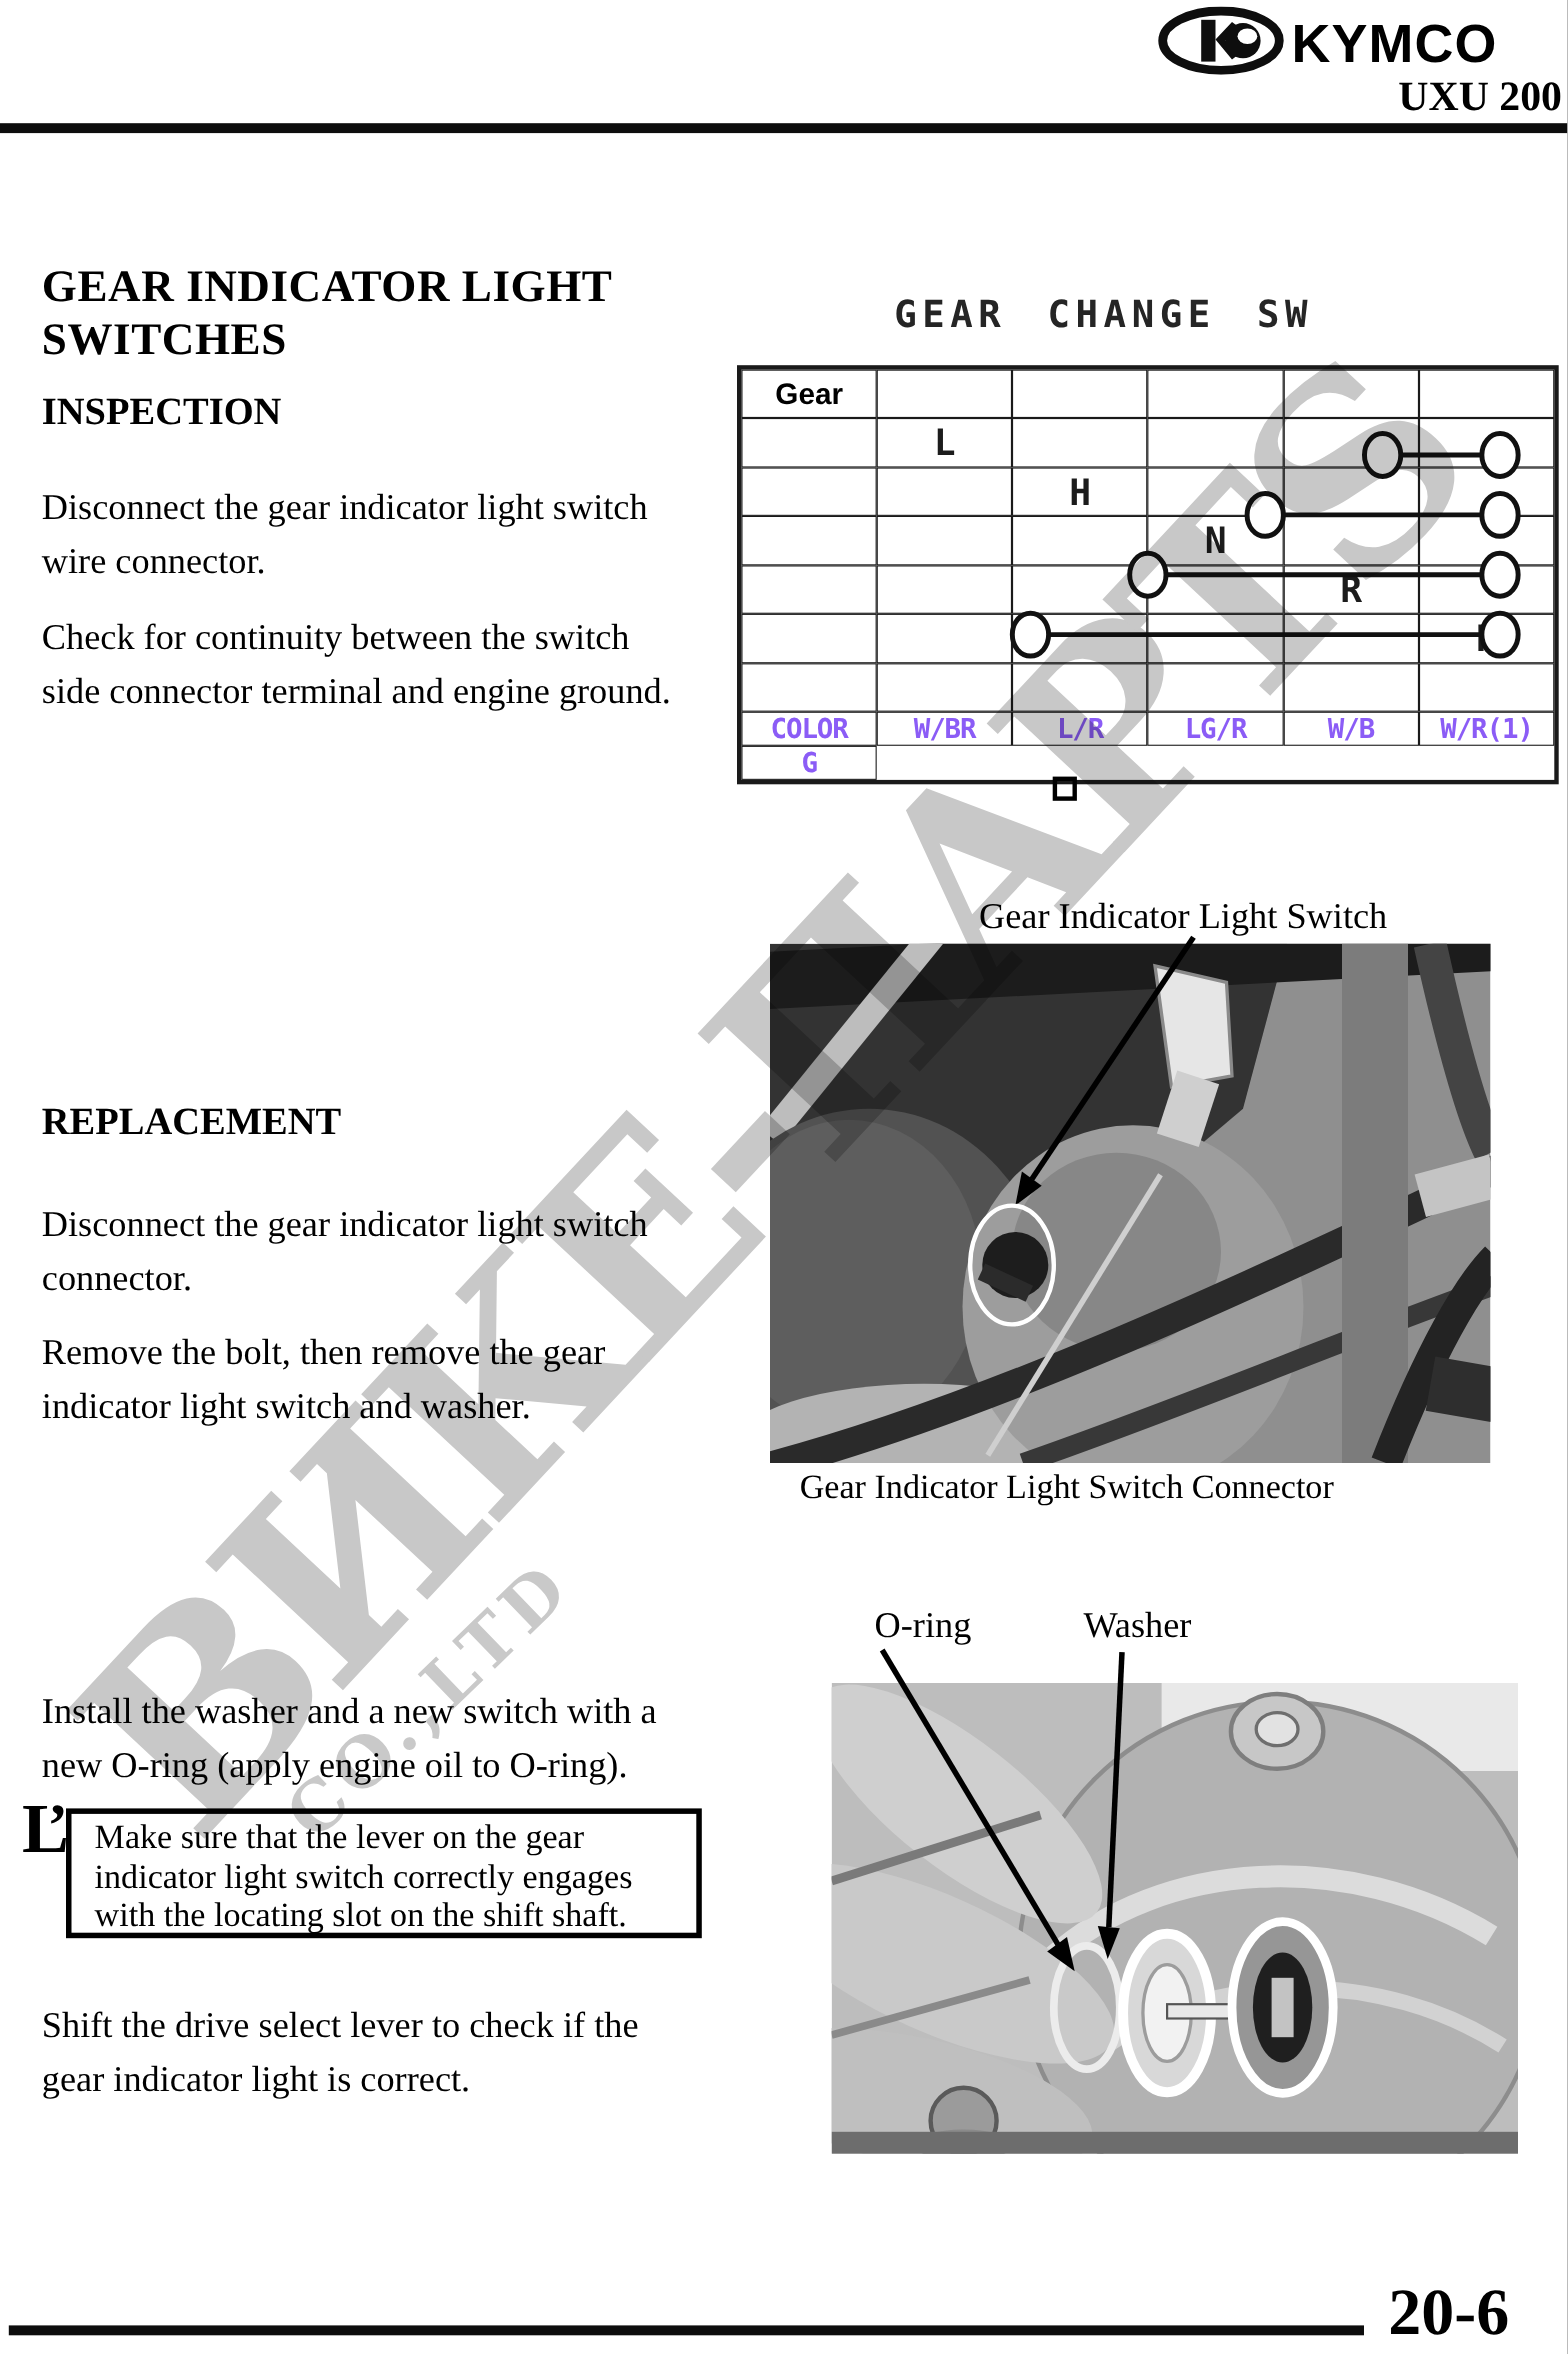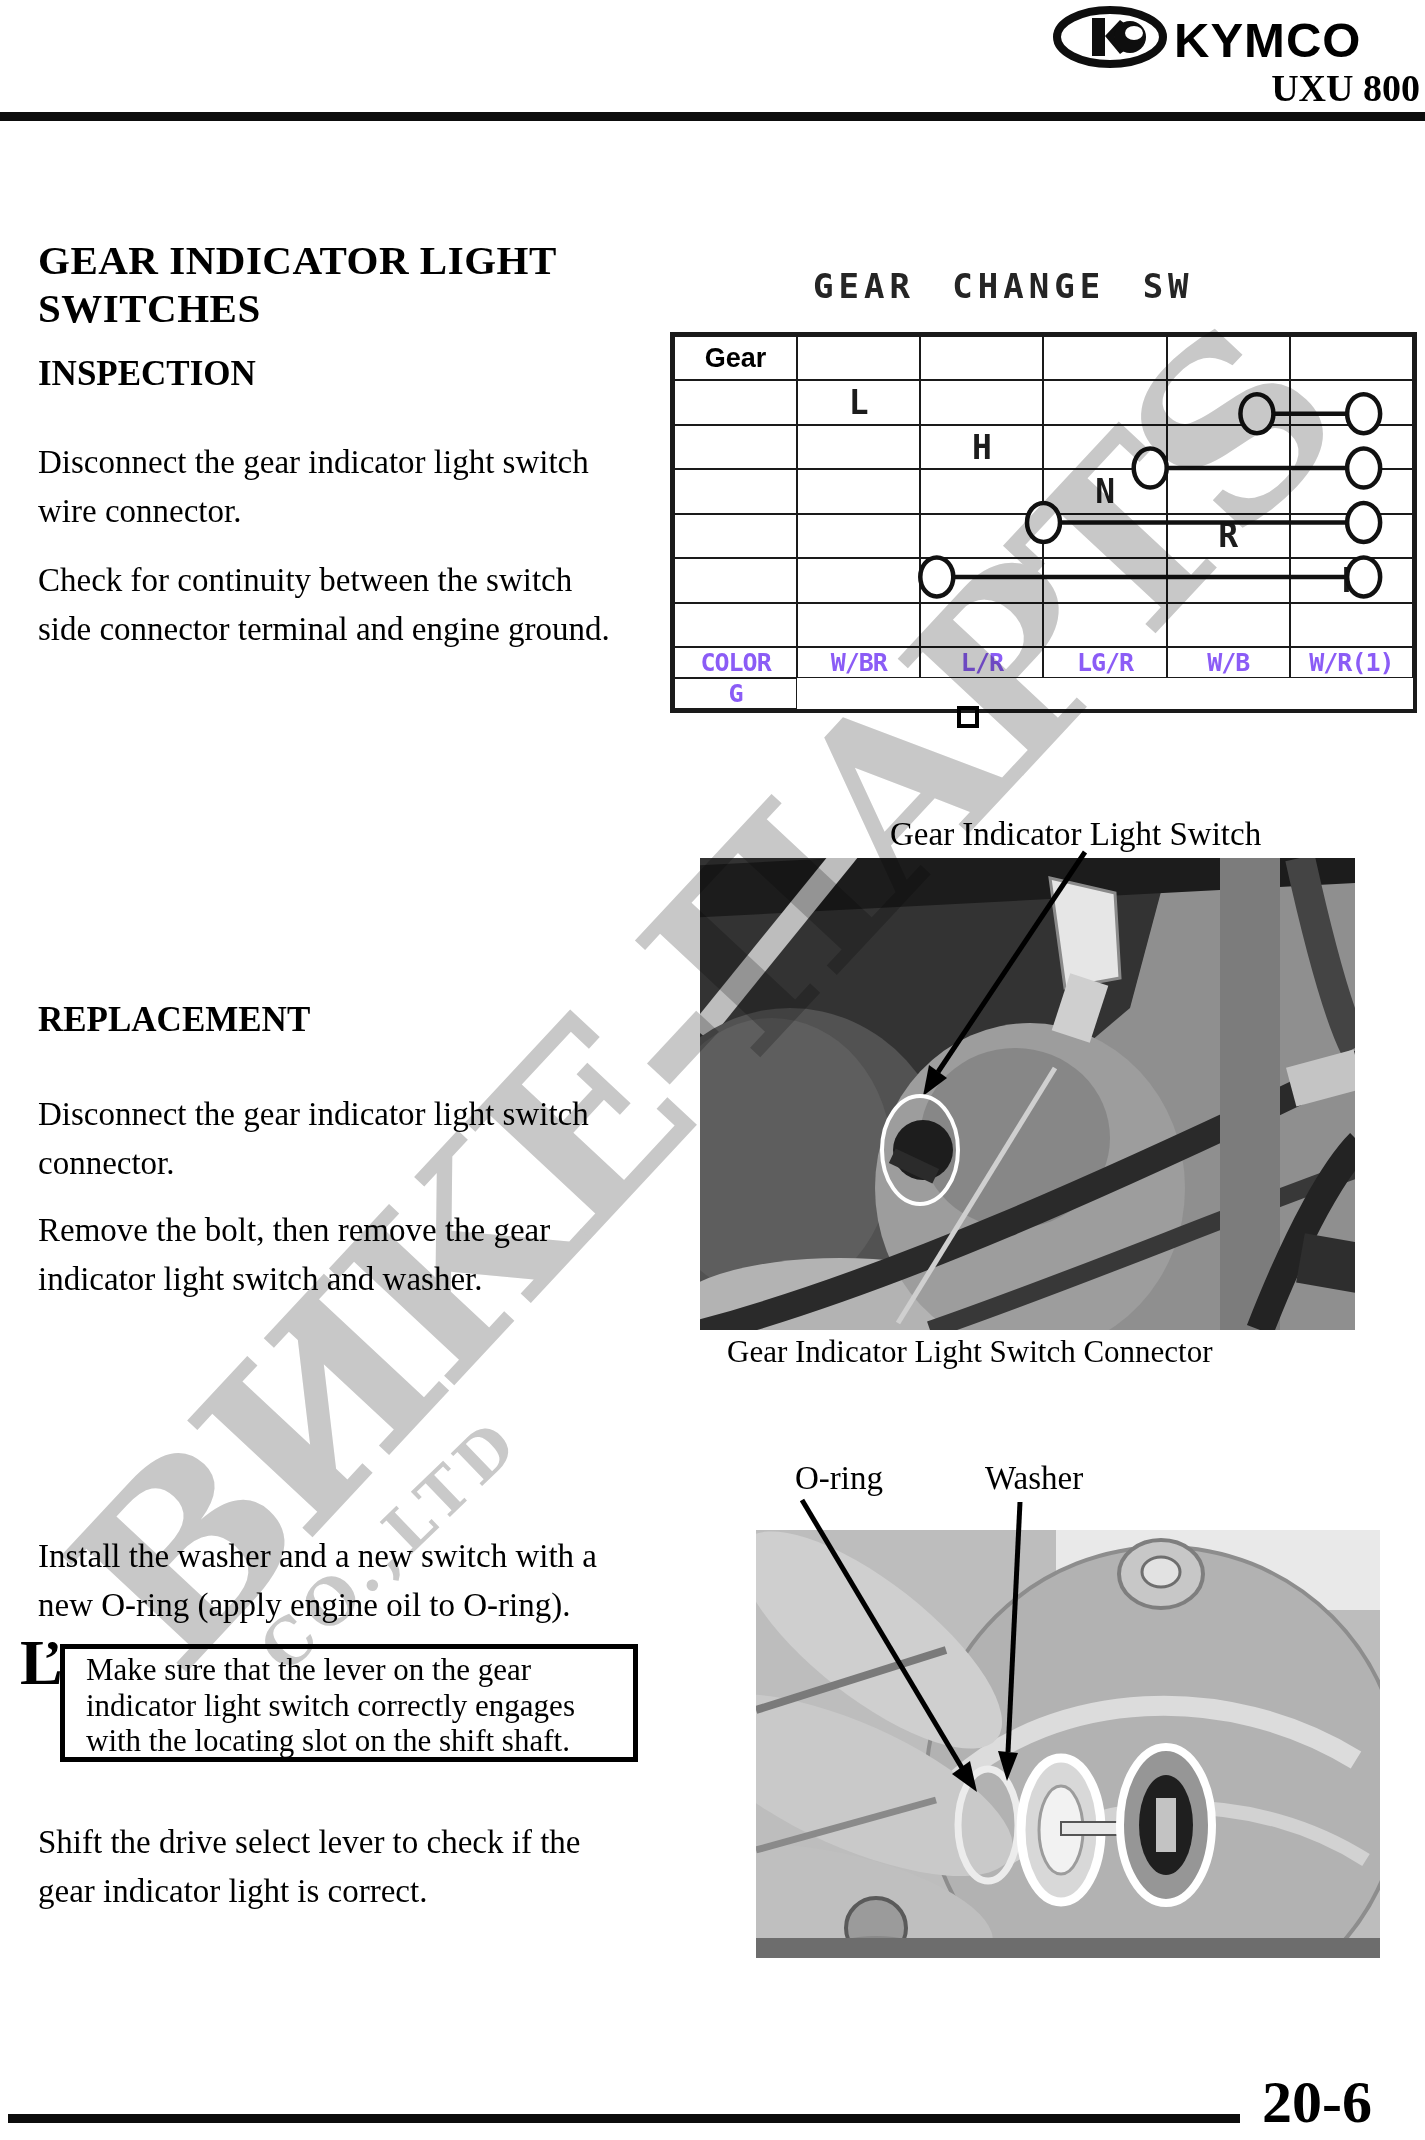--- a/index.html
+++ b/index.html
@@ -43,21 +43,21 @@
 
 
   <svg class="abs" style="left:1052px;top:6px;" width="116" height="62" viewBox="0 0 116 62">
     <ellipse cx="58" cy="31" rx="53" ry="27" fill="#fff" stroke="#0e0e0e" stroke-width="8"></ellipse>
     <rect x="40" y="12" width="13" height="38" fill="#0e0e0e"></rect>
     <path d="M53 30 L68 14 L76 20 L62 31 L76 42 L68 48 Z" fill="#0e0e0e"></path>
     <circle cx="78" cy="31" r="16" fill="#0e0e0e"></circle>
     <ellipse cx="82" cy="27" rx="9" ry="7" fill="#fff"></ellipse>
   </svg>
   <div class="abs sans" style="left:1174px;top:12px;font-weight:bold;font-size:49px;letter-spacing:1px;">KYMCO</div>
-  <div class="abs serif" style="left:1226px;top:66px;width:194px;text-align:right;font-weight:bold;font-size:38px;">UXU 800</div>
+  <div class="abs serif" style="left:1226px;top:66px;width:194px;text-align:right;font-weight:bold;font-size:38px;">UXU 200</div>
 
   <div class="abs rule" style="left:0;top:112px;width:1425px;height:9px;"></div>
 
   <div class="abs serif h-section pre" style="left:38px;top:236px;">GEAR INDICATOR LIGHT
 SWITCHES</div>
 
   <div class="abs serif h-sub" style="left:38px;top:354px;">INSPECTION</div>
 
   <div class="abs serif body-text pre" style="left:38px;top:438px;">Disconnect the gear indicator light switch
 wire connector.</div>

